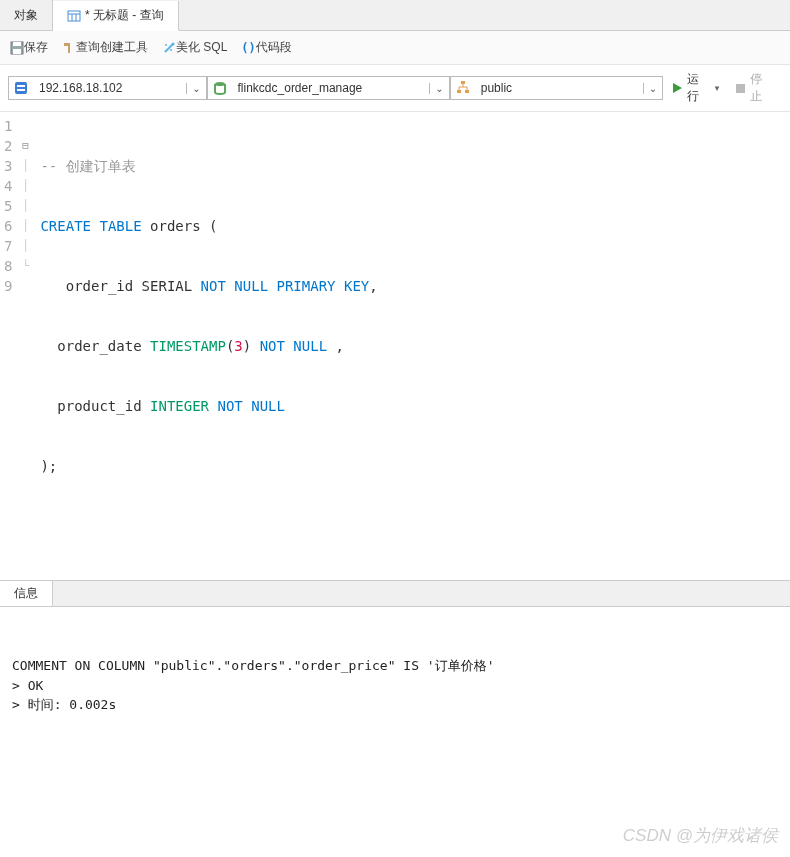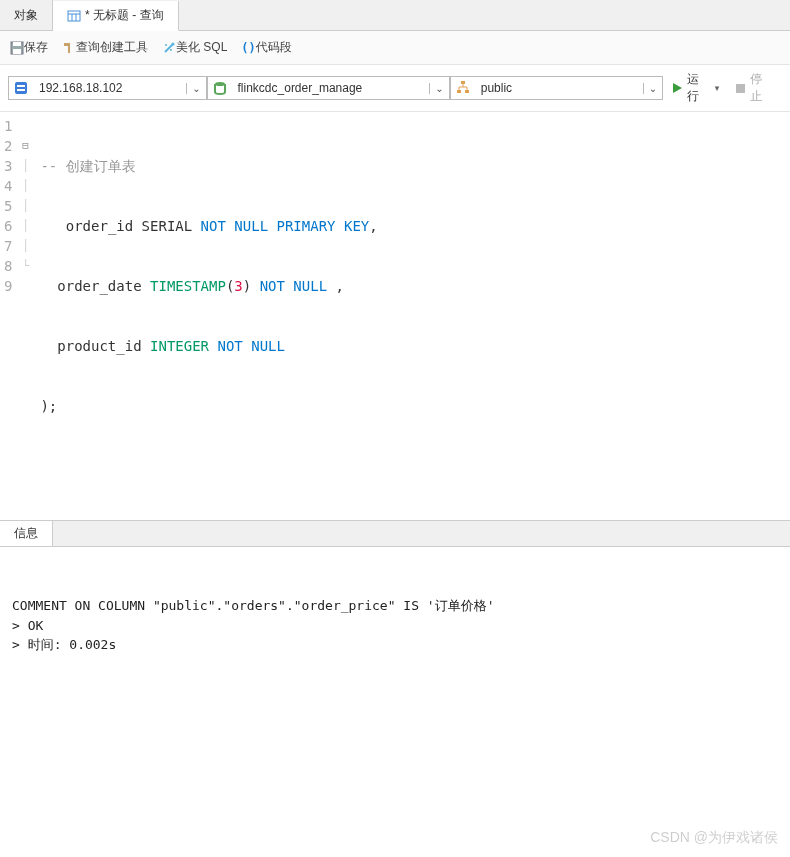--- a/index.html
+++ b/index.html
@@ -33,21 +33,21 @@
 .c-num { color: #d14; }
 .c-id { color: #333; }
 .fold-line { color: #ccc; }
 
 .msg-tabs { background: #f0f0f0; border-top: 1px solid #ccc; border-bottom: 1px solid #ccc; text-decoration: underline; }
 .msg-tab { display: inline-block; padding: 4px 14px; background: #fff; border-right: 1px solid #ccc; }
 
 .messages { font-family: Consolas, monospace; font-size: 13px; padding: 10px 12px; color: #222; line-height: 1.5; white-space: pre-wrap; }
 .messages .block { margin-bottom: 26px; }
 
-.watermark { position: fixed; right: 12px; bottom: 10px; color: rgba(0,0,0,0.2); font-size: 14px; pointer-events: none; }
+.watermark { position: fixed; right: 12px; bottom: 10px; color: rgba(0,0,0,0.2); font-size: 17px; font-style: italic; pointer-events: none; }
 
 svg { display: block; }
 </style>
 </head>
 <body>
 
 <div class="tabs">
   <div class="tab">
     <span>对象</span>
   </div>
@@ -175,20 +175,21 @@
       <div class="fold-line">│</div>
       <div class="fold-line">│</div>
       <div class="fold-line">│</div>
       <div class="fold-line">│</div>
       <div class="fold-line">│</div>
       <div class="fold-line">└</div>
       <div></div>
   </div>
   <div class="code">
     <div><span class="c-comment">-- 创建订单表</span></div>
+    <div><span class="c-kw">CREATE</span> <span class="c-kw">TABLE</span> <span class="c-id">orders (</span></div>
     <div>   <span class="c-id">order_id SERIAL</span> <span class="c-kw">NOT</span> <span class="c-kw">NULL</span> <span class="c-kw">PRIMARY</span> <span class="c-kw">KEY</span>,</div>
     <div>  <span class="c-id">order_date</span> <span class="c-type">TIMESTAMP</span>(<span class="c-num">3</span>) <span class="c-kw">NOT</span> <span class="c-kw">NULL</span> ,</div>
     <div>  <span class="c-id">product_id</span> <span class="c-type">INTEGER</span> <span class="c-kw">NOT</span> <span class="c-kw">NULL</span></div>
     <div><span class="c-id">);</span></div>
     <div></div>
   </div>
 </div>
 
 <div class="msg-tabs">
   <div class="msg-tab"><span>信息</span></div>

